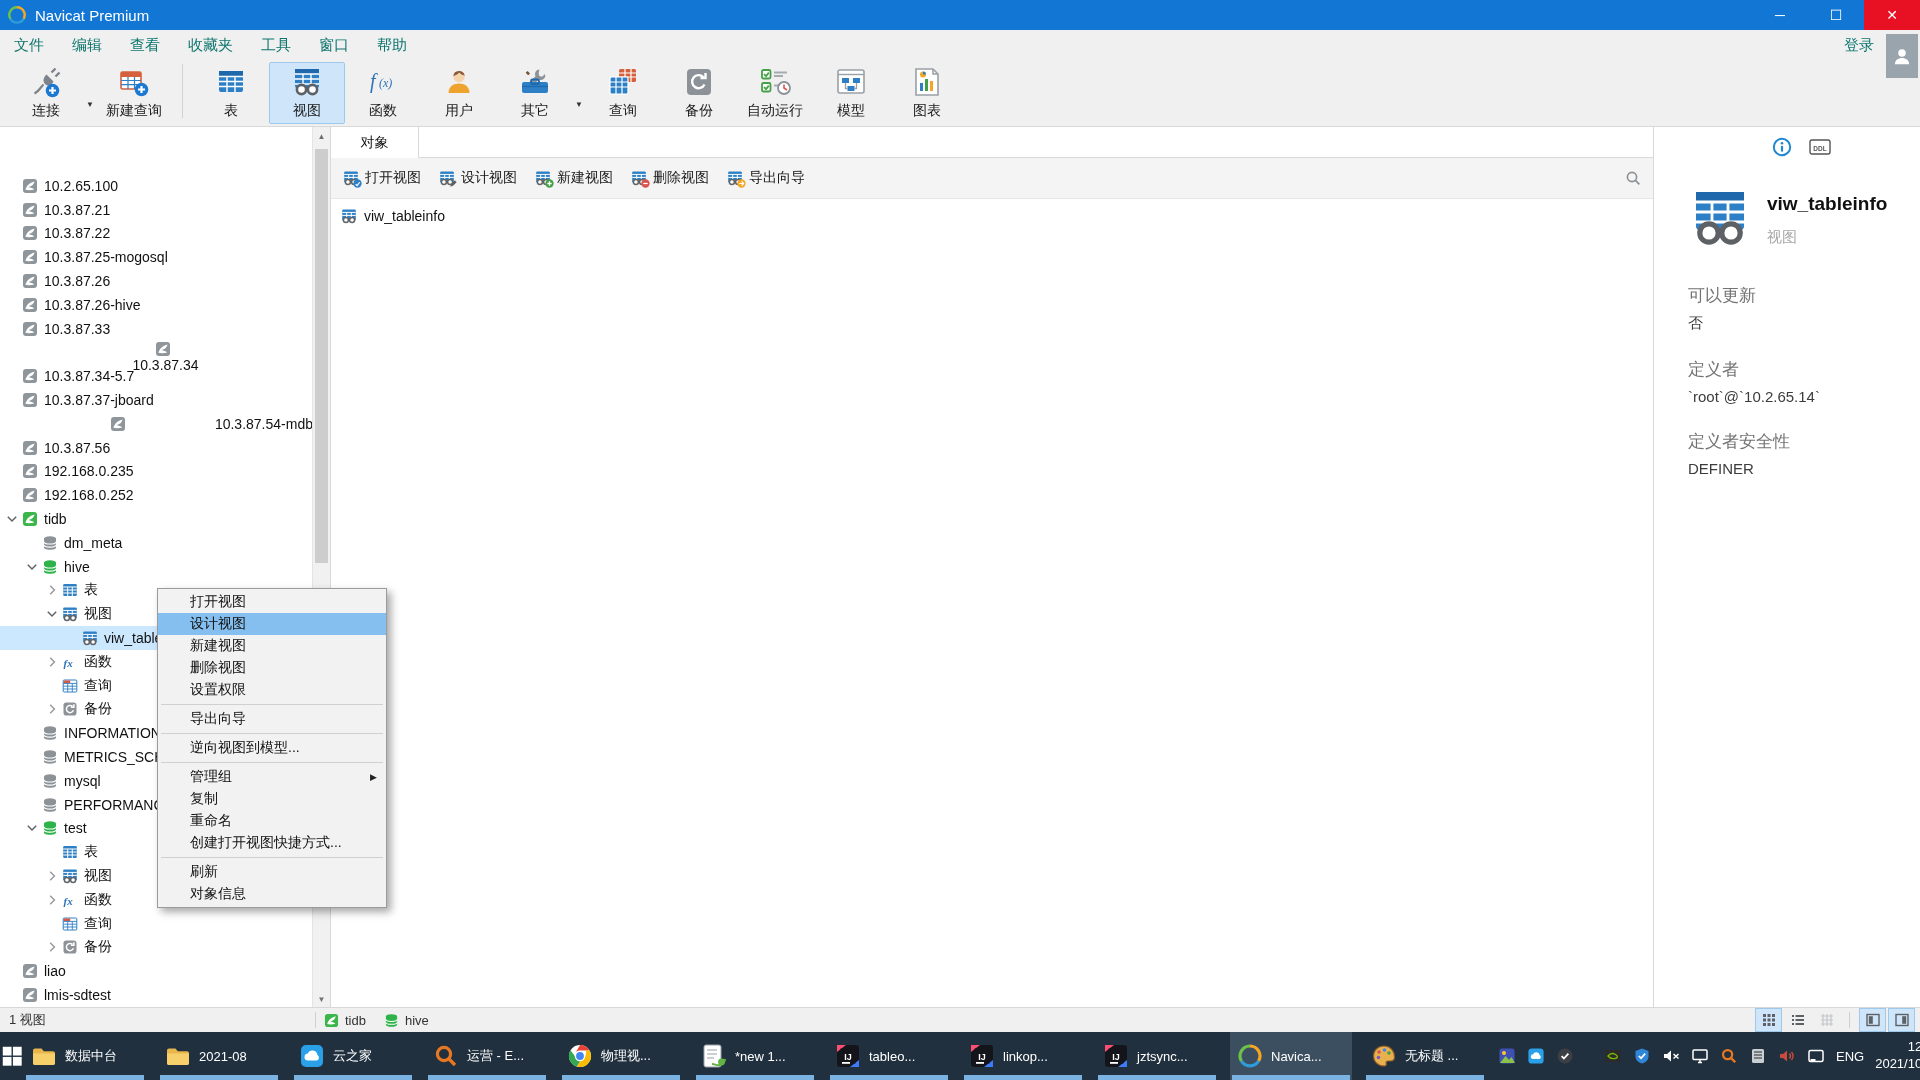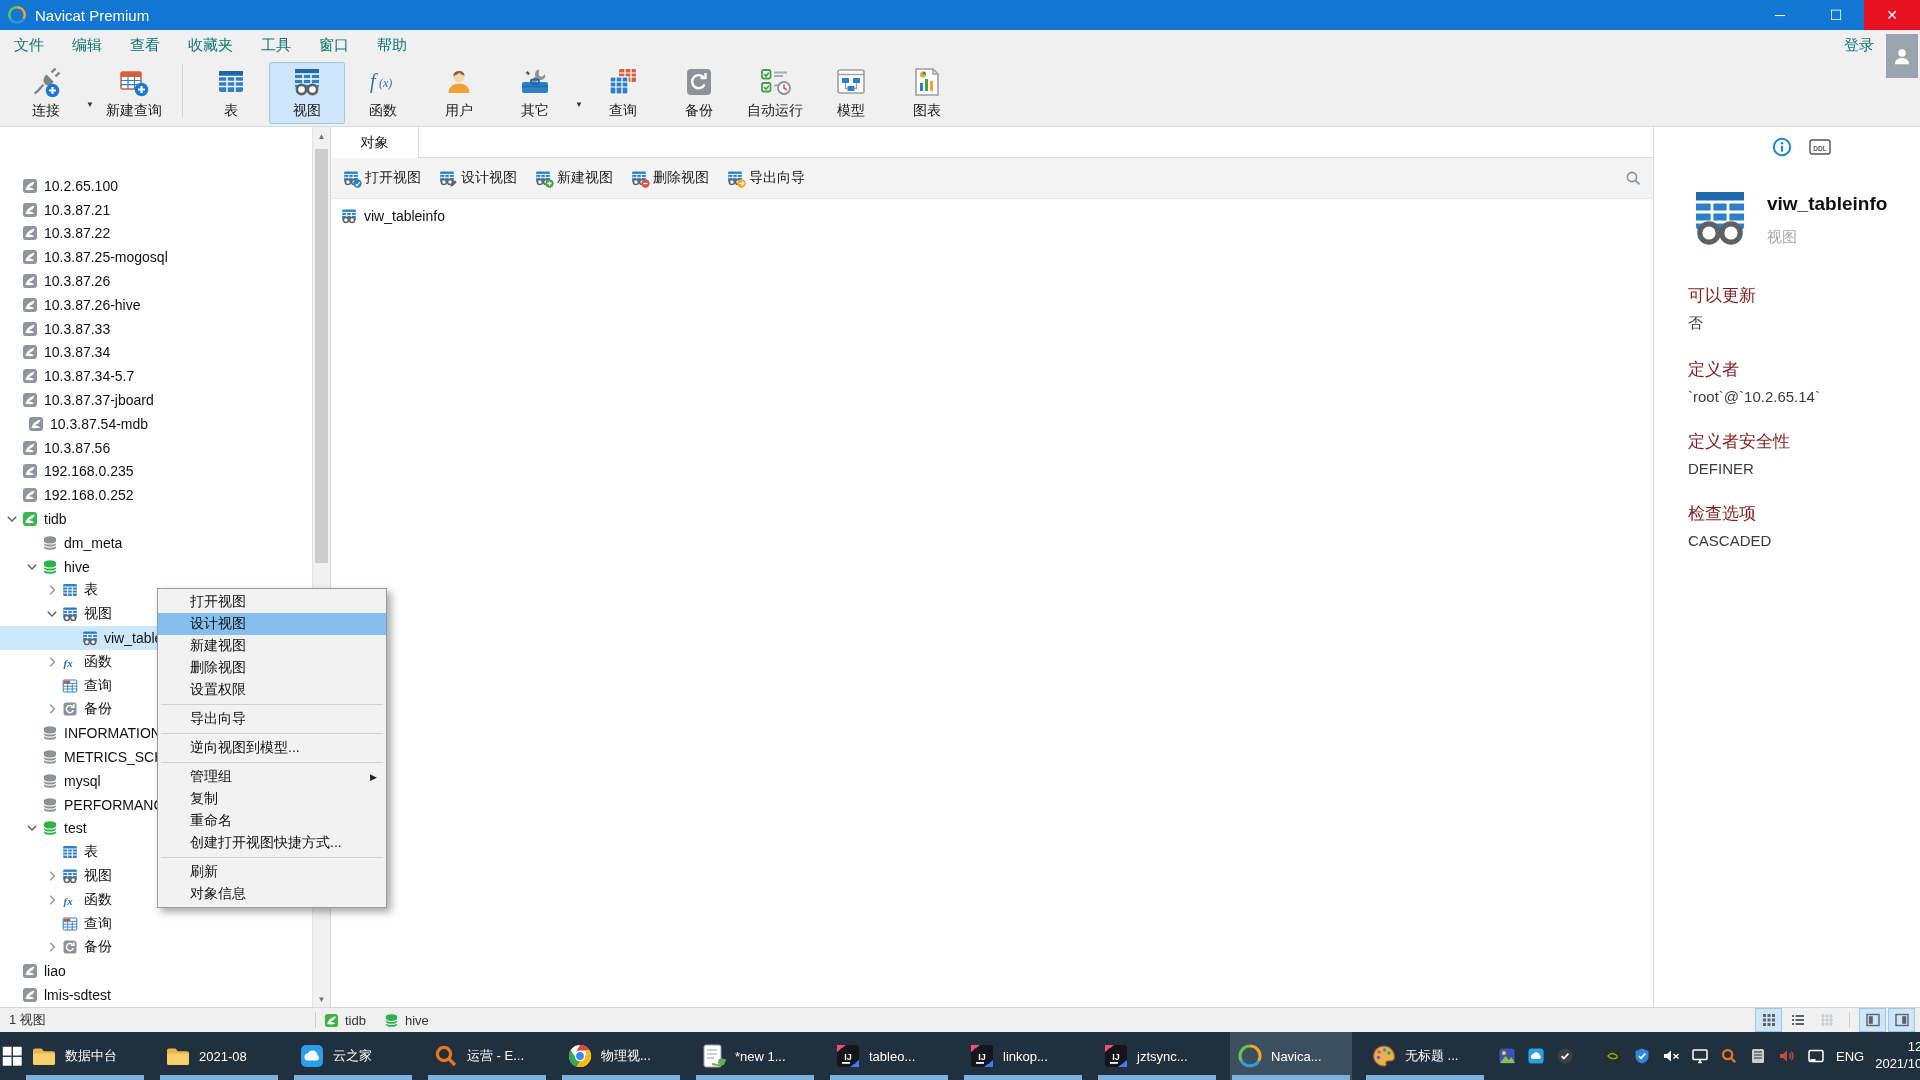--- a/index.html
+++ b/index.html
@@ -47,21 +47,21 @@
   .obj-item{display:flex;align-items:center;gap:7px;font-size:14px;color:#111;}
   
   .rightpanel{position:absolute;top:127px;right:0;width:266px;bottom:72px;background:#fff;}
   .rp-icons{display:flex;gap:17px;margin:9px 0 0 118px;align-items:center;}
   .rp-header{display:flex;margin:28px 0 0 34px;}
   .rp-titlecol{margin-left:15px;}
   .rp-title{font-size:19px;font-weight:bold;color:#101010;margin-top:7px;}
   .rp-sub{font-size:15px;color:#a8a8a8;margin-top:13px;}
   .rp-fields{margin:34px 0 0 34px;}
   .field{margin-bottom:25px;}
-  .f-label{color:#7f1d1d;font-size:17px;}
+  .f-label{color:#737373;font-size:17px;}
   .f-value{color:#3c3c3c;font-size:15px;margin-top:7px;}
   
   .statusbar{position:absolute;left:0;right:0;bottom:48px;height:24px;background:#f0f0f0;border-top:1px solid #d7d7d7;display:flex;align-items:center;font-size:13px;color:#333;}
   .sb-left{width:298px;padding-left:9px;}
   .sb-vsep{width:1px;height:16px;background:#cfcfcf;margin:0 8px;}
   .sb-item{display:flex;align-items:center;gap:6px;margin-right:18px;}
   .sb-right{margin-left:auto;display:flex;align-items:center;height:100%;padding-right:4px;}
   .sb-tog{width:25px;height:22px;display:flex;align-items:center;justify-content:center;margin:0 1px;border:1px solid transparent;}
   .sb-tog.on{background:#cfe6fa;border:1px solid #9cc9ec;}
   
@@ -336,21 +336,21 @@
         <div class="tree-row" style="padding-left: 2px;">
           <span class="chev"></span>
           <span class="icn">
             <svg width="16" height="16" viewBox="0 0 16 16" xmlns="http://www.w3.org/2000/svg">
               <rect x="1" y="1" width="14" height="14" rx="3" fill="#8e959b"></rect>
               <path d="M3.4 11.8C4.6 6.8 8.6 4.6 12.6 3.4 11.8 6.4 9.8 8.2 6.6 9.1 8.8 9.5 10.8 10.3 12.2 11.5 9.4 12.3 5.8 12.4 3.4 11.8Z" fill="#fff"></path>
             </svg>
           </span>
           <span class="tree-label">10.3.87.33</span>
         </div>
-        <div class="tree-row" style="padding-left: 2px;">
+        <div class="tree-row" style="padding-left: 12px; flex-direction: column;">
           <span class="chev"></span>
           <span class="icn">
             <svg width="16" height="16" viewBox="0 0 16 16" xmlns="http://www.w3.org/2000/svg">
               <rect x="1" y="1" width="14" height="14" rx="3" fill="#8e959b"></rect>
               <path d="M3.4 11.8C4.6 6.8 8.6 4.6 12.6 3.4 11.8 6.4 9.8 8.2 6.6 9.1 8.8 9.5 10.8 10.3 12.2 11.5 9.4 12.3 5.8 12.4 3.4 11.8Z" fill="#fff"></path>
             </svg>
           </span>
           <span class="tree-label">10.3.87.34</span>
         </div>
         <div class="tree-row" style="padding-left: 2px;">
@@ -366,21 +366,21 @@
         <div class="tree-row" style="padding-left: 2px;">
           <span class="chev"></span>
           <span class="icn">
             <svg width="16" height="16" viewBox="0 0 16 16" xmlns="http://www.w3.org/2000/svg">
               <rect x="1" y="1" width="14" height="14" rx="3" fill="#8e959b"></rect>
               <path d="M3.4 11.8C4.6 6.8 8.6 4.6 12.6 3.4 11.8 6.4 9.8 8.2 6.6 9.1 8.8 9.5 10.8 10.3 12.2 11.5 9.4 12.3 5.8 12.4 3.4 11.8Z" fill="#fff"></path>
             </svg>
           </span>
           <span class="tree-label">10.3.87.37-jboard</span>
         </div>
-        <div class="tree-row" style="padding-left: 8px;">
+        <div class="tree-row" style="padding-left: 8px; justify-content: space-between;">
           <span class="chev"></span>
           <span class="icn">
             <svg width="16" height="16" viewBox="0 0 16 16" xmlns="http://www.w3.org/2000/svg">
               <rect x="1" y="1" width="14" height="14" rx="3" fill="#8e959b"></rect>
               <path d="M3.4 11.8C4.6 6.8 8.6 4.6 12.6 3.4 11.8 6.4 9.8 8.2 6.6 9.1 8.8 9.5 10.8 10.3 12.2 11.5 9.4 12.3 5.8 12.4 3.4 11.8Z" fill="#fff"></path>
             </svg>
           </span>
           <span class="tree-label">10.3.87.54-mdb</span>
         </div>
         <div class="tree-row" style="padding-left: 2px;">
@@ -863,24 +863,20 @@
           <div class="f-label">可以更新</div>
           <div class="f-value">否</div>
         </div>
         <div class="field">
           <div class="f-label">定义者</div>
           <div class="f-value">`root`@`10.2.65.14`</div>
         </div>
         <div class="field">
           <div class="f-label">定义者安全性</div>
           <div class="f-value">DEFINER</div>
-        </div>
-        <div class="field">
-          <div class="f-label">检查选项</div>
-          <div class="f-value">CASCADED</div>
         </div>
       </div>
   </div>
 
   <div class="statusbar">
     <div class="sb-left">1 视图</div>
     <div class="sb-vsep"></div>
     <div class="sb-item">
       <span class="icn" id="sb-conn-icon">
           <svg width="15" height="15" viewBox="0 0 16 16" xmlns="http://www.w3.org/2000/svg">

